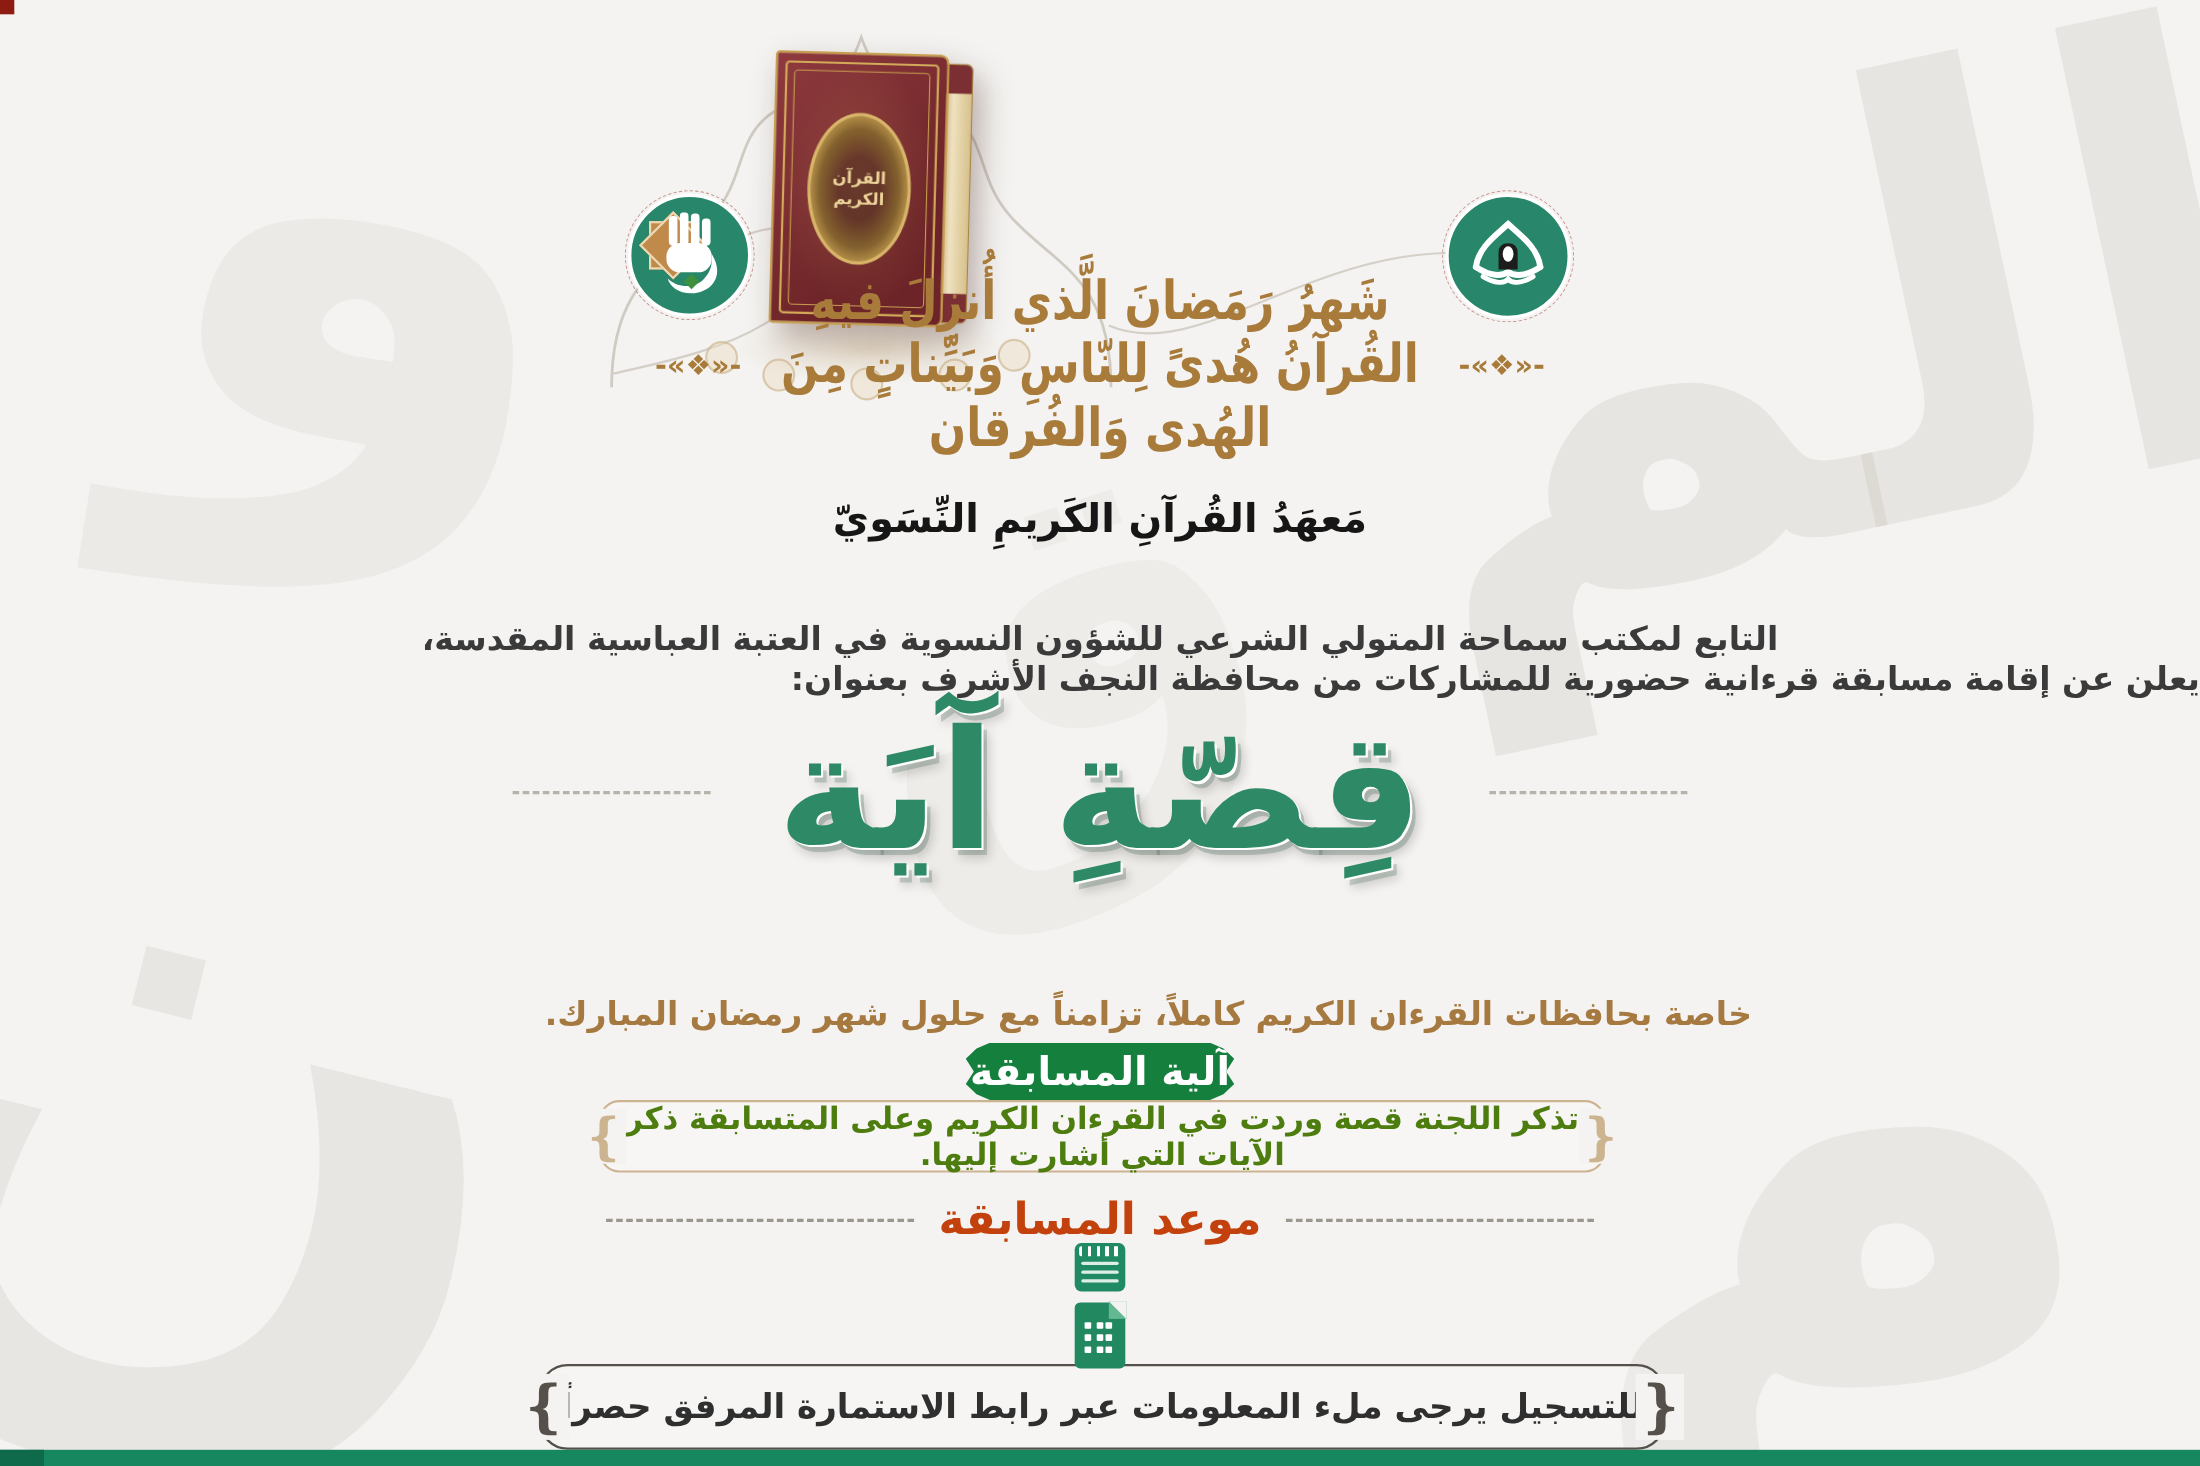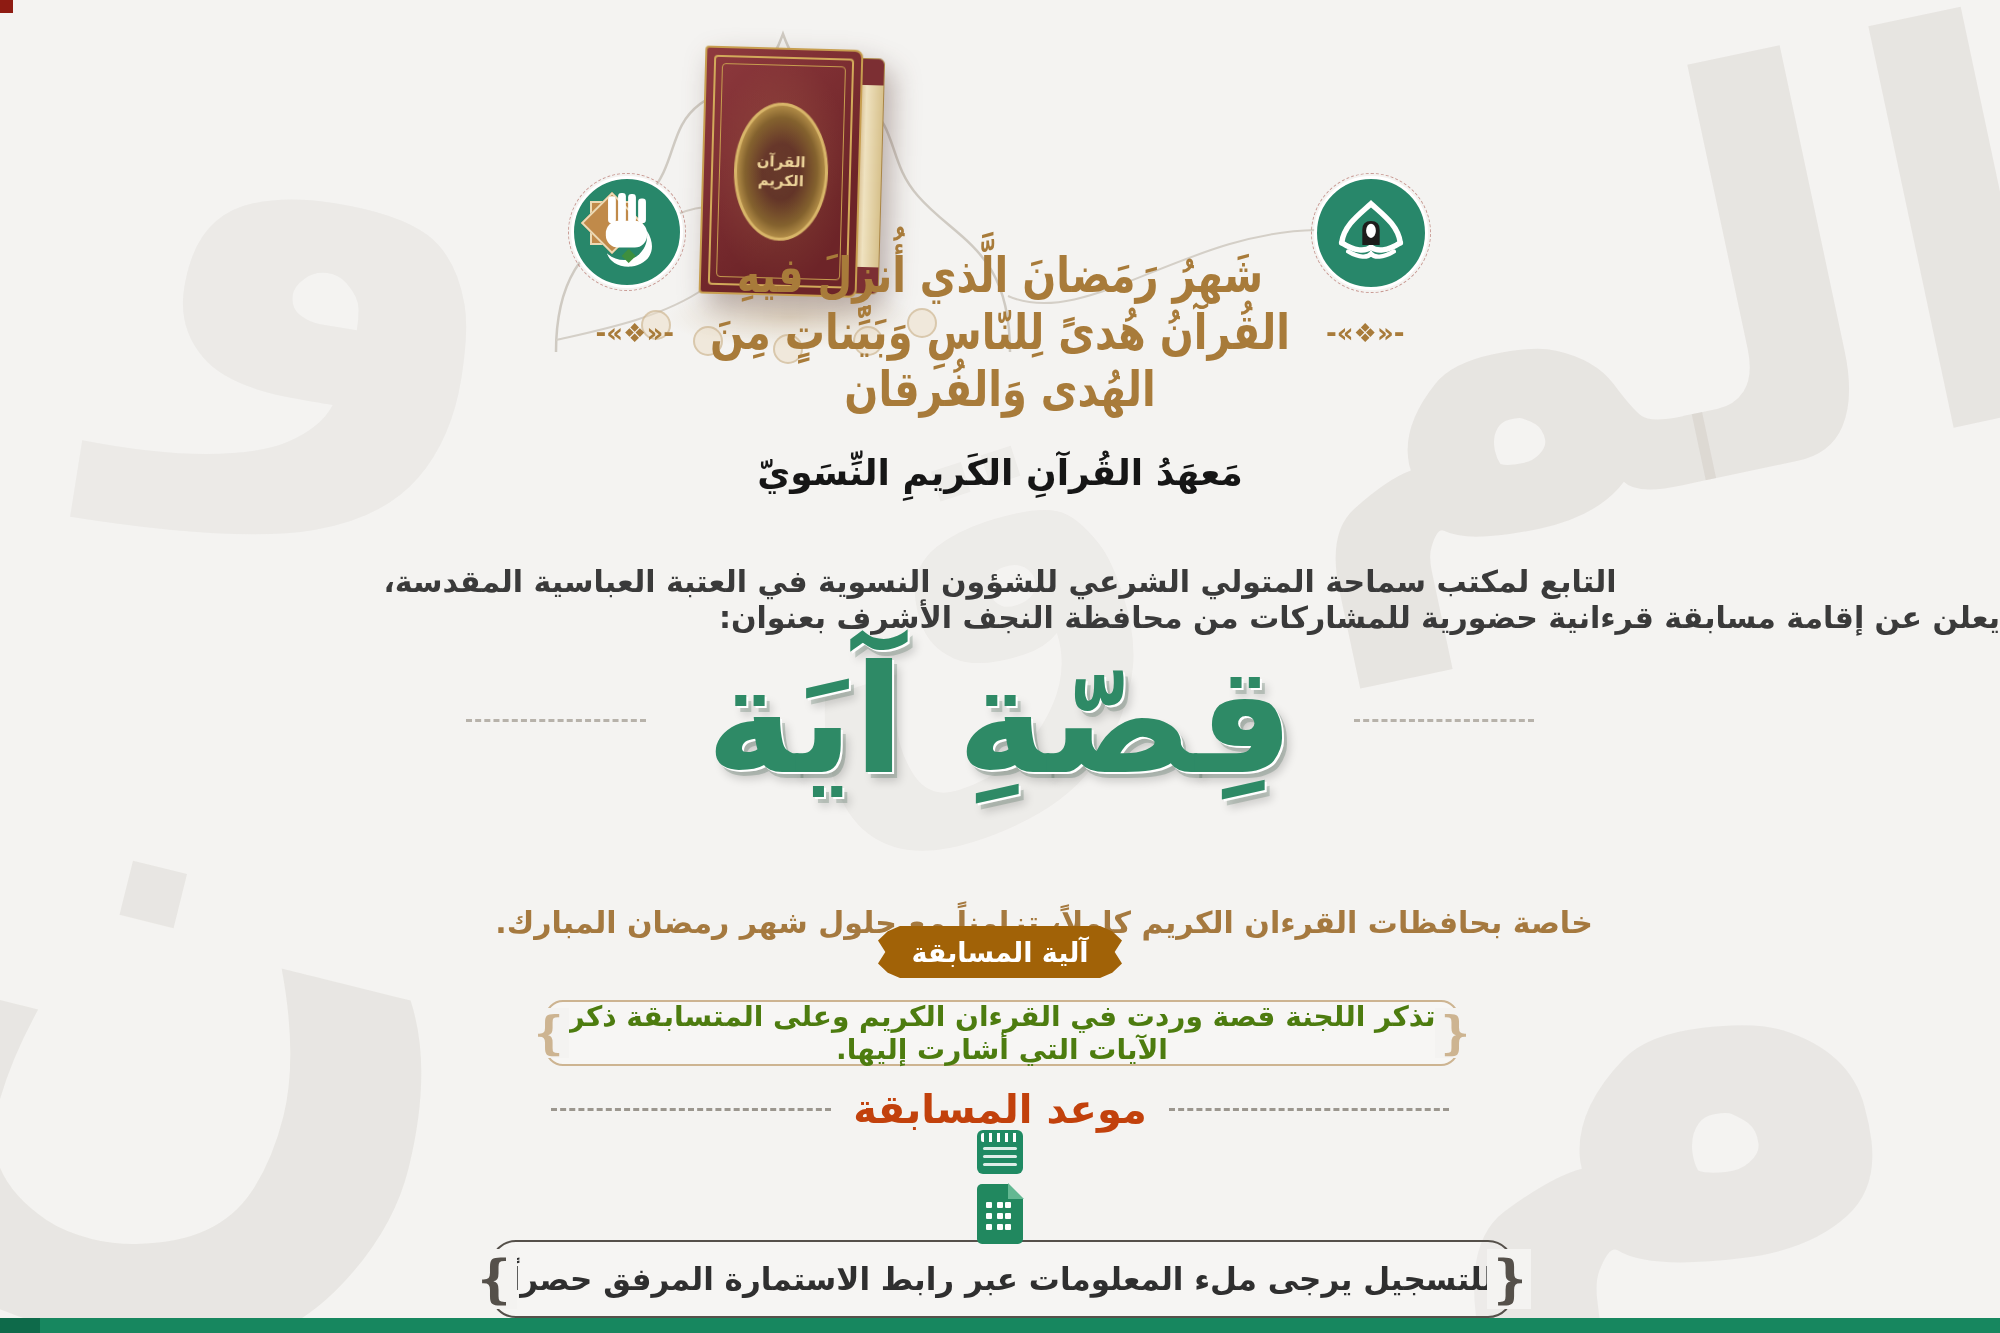--- a/index.html
+++ b/index.html
@@ -82,23 +82,23 @@
         display:flex; align-items:center; justify-content:center; gap:60px;}
   .title-dash{width:180px; border-top:3px dashed #b7b2aa; height:0;}
   .main-title{font-size:150px; font-weight:bold; color:#2e8a66; direction:rtl; line-height:1.5;
         text-shadow:2px 2px 0 #ffffff, 5px 6px 0 rgba(40,80,60,.22), 7px 9px 10px rgba(0,0,0,.18);}
 
   
   .subtitle{position:absolute; left:0; top:905px; width:100%; text-align:center;
         font-size:30px; font-weight:bold; color:#a5793f; direction:rtl;padding-left:44px;}
 
   
-  .badge{position:absolute; left:50%; top:926px; transform:translateX(-50%);
-        width:244px; height:52px; background:#a16207; color:#fff;
-        font-size:27px; font-weight:bold; display:flex; align-items:center; justify-content:center;
+  .badge{position:absolute; left:50%; top:948px; transform:translateX(-50%);
+        width:244px; height:52px; background:#15803d; color:#fff;
+        font-size:36px; font-weight:bold; display:flex; align-items:center; justify-content:center;
         direction:rtl;
         clip-path:polygon(0% 28%,4% 10%,9% 0%,91% 0%,96% 10%,100% 28%,97% 50%,100% 72%,96% 90%,91% 100%,9% 100%,4% 90%,0% 72%,3% 50%);}
   .mech-box{position:absolute; left:545px; top:1000px; width:910px; height:62px;
         border:2px solid #cdb491; border-radius:18px; background:rgba(255,255,255,.25);
         display:flex; align-items:center; justify-content:center;}
   .mech-box:before,.mech-box:after{position:absolute; top:50%; transform:translateY(-50%);
         font-size:46px; color:#cdb491; background:#f4f3f1; line-height:1; padding:2px 0;}
   .mech-box:before{content:"❴"; left:-17px;}
   .mech-box:after{content:"❵"; right:-17px;}
   .mech-text{font-size:28px; font-weight:bold; color:#4d7c0f; direction:rtl; text-align:center;}

